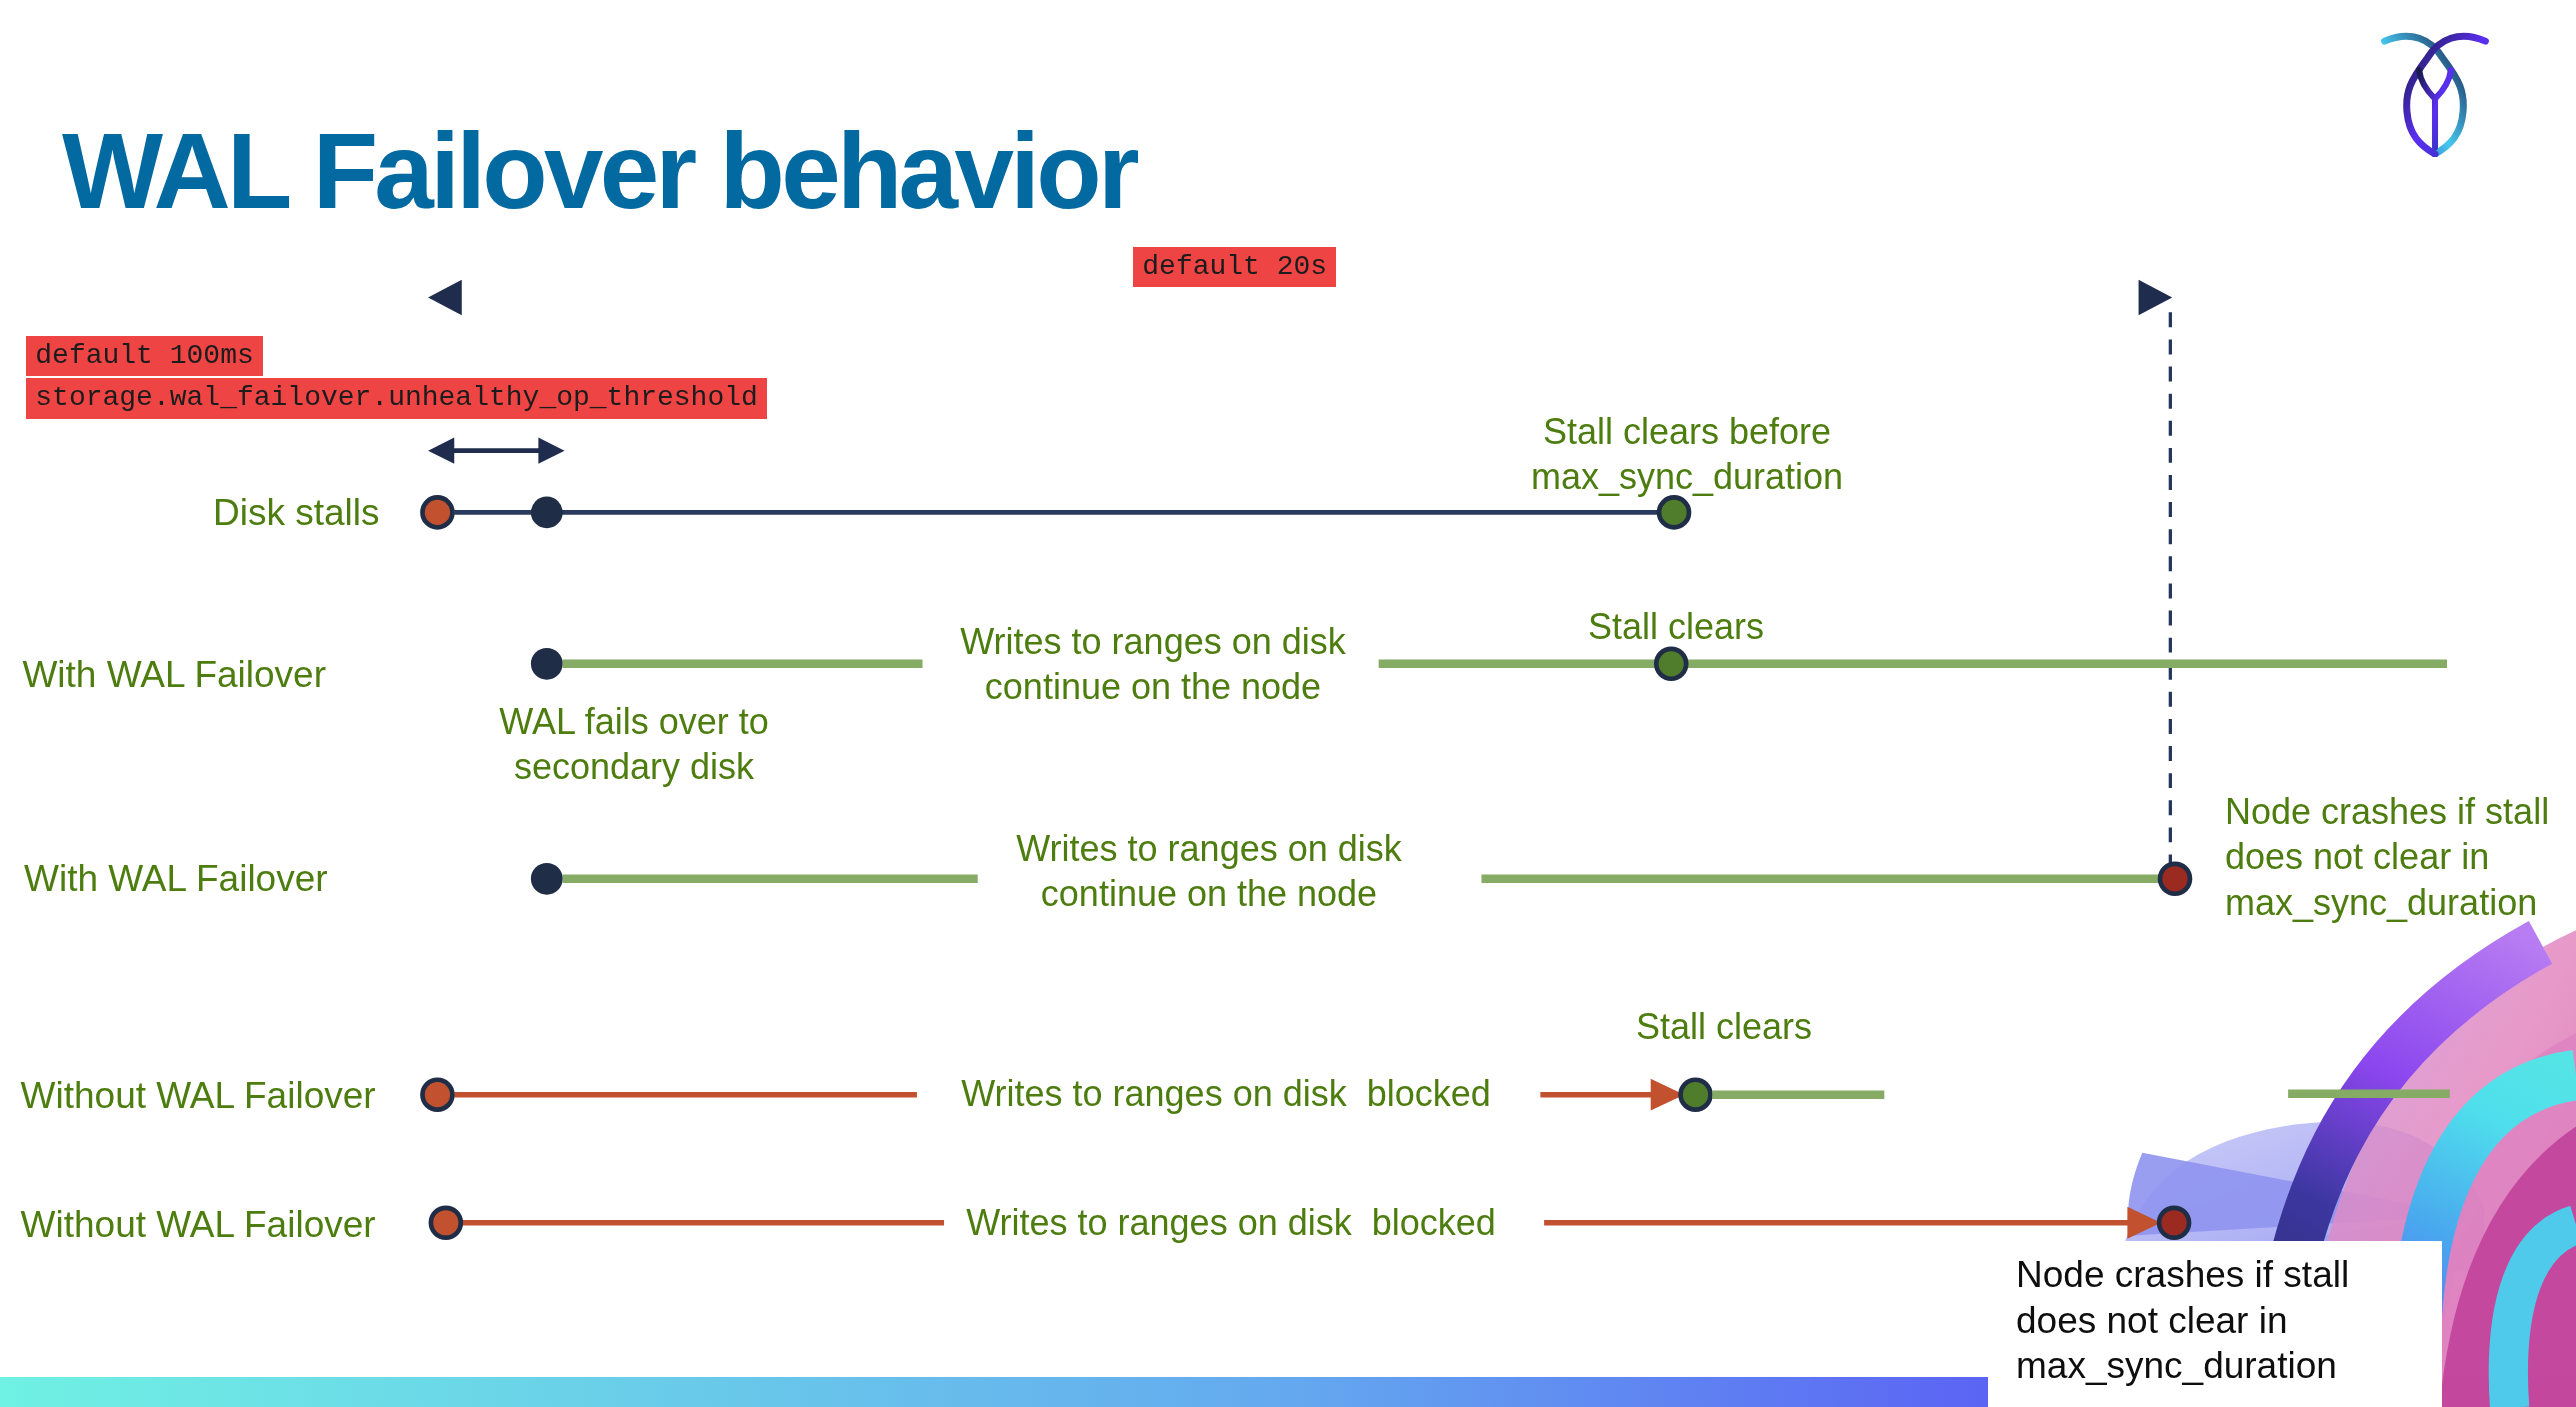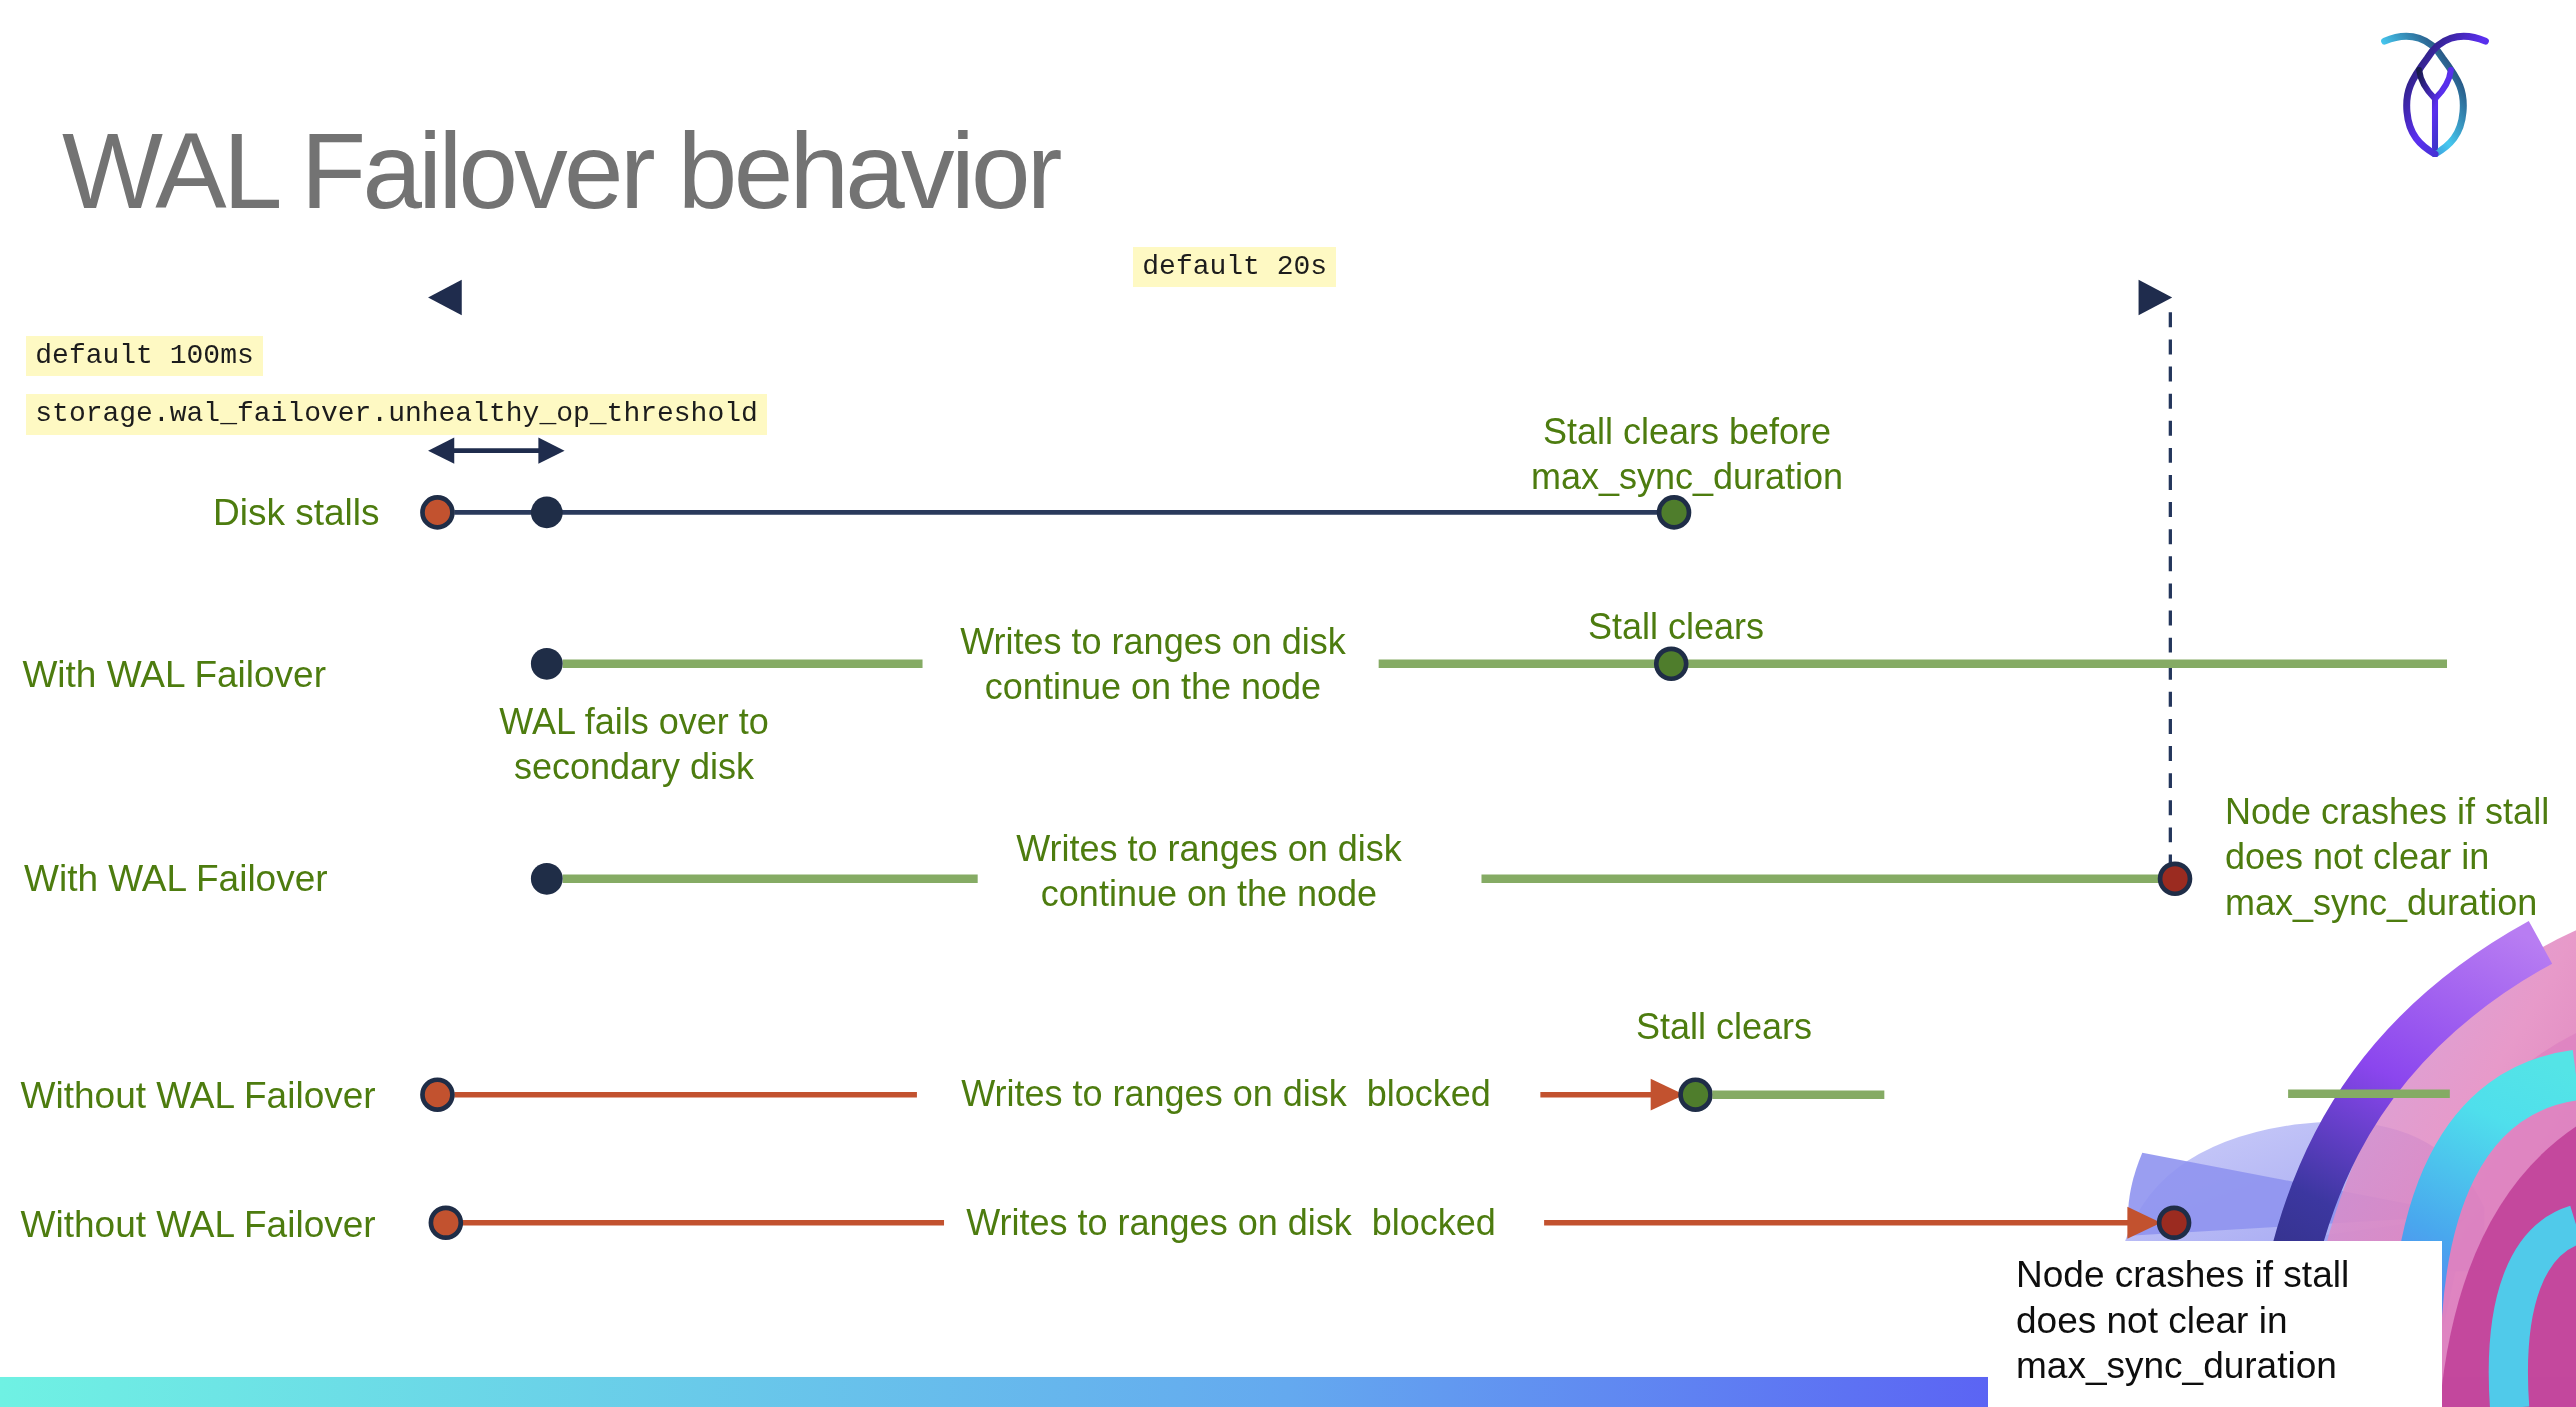--- a/index.html
+++ b/index.html
@@ -3,30 +3,30 @@
 <meta charset="utf-8">
 <style>
   html,body{margin:0;padding:0;background:#ffffff;}
   .slide{
     position:relative;width:2576px;height:1408px;overflow:hidden;background:#ffffff;
     font-family:"Liberation Sans",sans-serif;
   }
   .gfx{position:absolute;left:0;top:0;z-index:1;}
   .title{
     position:absolute;left:62px;top:37px;z-index:2;
-    font-size:107px;font-weight:400;letter-spacing:-3.7px;color:#737373;
+    font-size:107px;font-weight:700;letter-spacing:-3.7px;color:#0369a1;
   }
   .lbl{
     position:absolute;z-index:2;color:#4d7c0f;
     font-size:36px;line-height:1.26;white-space:pre-wrap;
   }
   .center{transform:translateX(-50%);text-align:center;}
   .row-label{font-size:37px;}
   .mono{position:absolute;z-index:2;font-family:"Liberation Mono",monospace;font-size:28px;color:#1c1c1c;}
-  .mono span{display:table;background:#fef9c3;padding:3.7px 9.3px 5.6px 9.3px;margin-bottom:18px;white-space:pre;}
+  .mono span{display:table;background:#ef4444;padding:3.7px 9.3px 5.6px 9.3px;margin-bottom:2px;white-space:pre;}
   .crash-box{
     position:absolute;left:1988px;top:1241px;width:454px;height:166px;background:#ffffff;z-index:2;
   }
   .crash-box .inner{position:absolute;left:28px;top:11.2px;font-size:37px;line-height:1.23;white-space:pre-wrap;color:#0e0e0e;}
   .logo{position:absolute;left:2379px;top:26px;z-index:2;}
 </style>
 </head>
 <body>
 
 <div class="slide">

